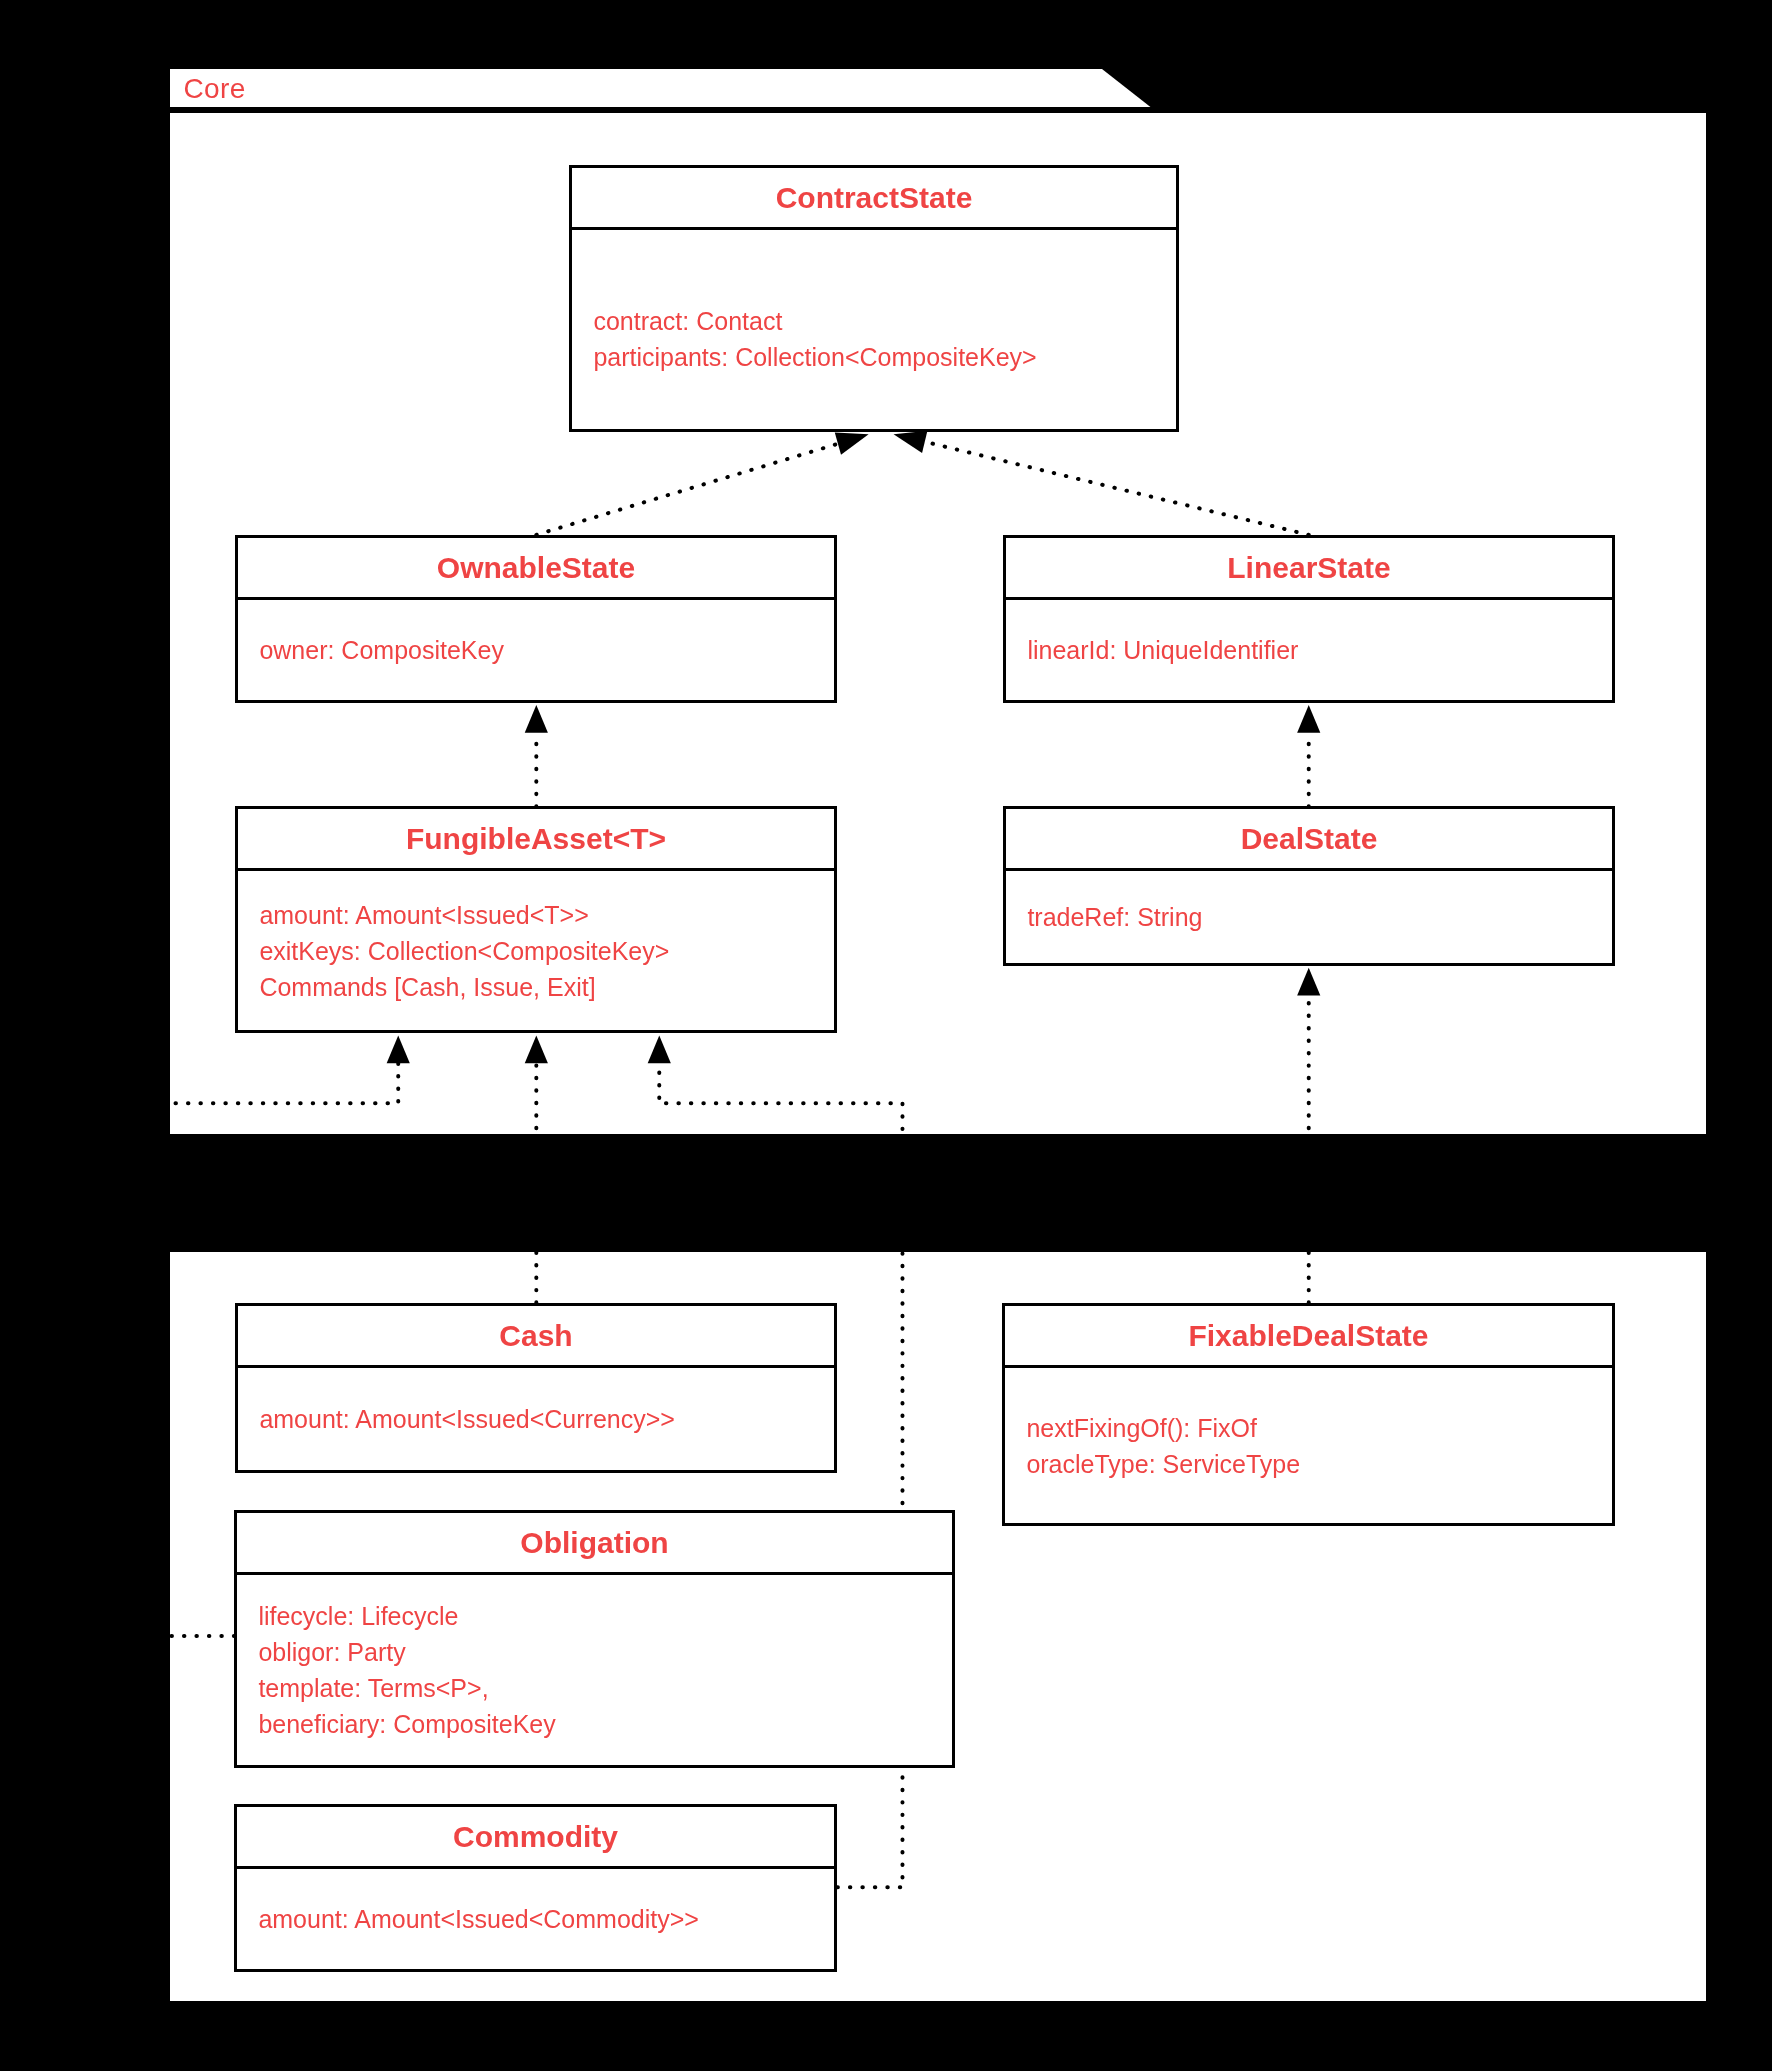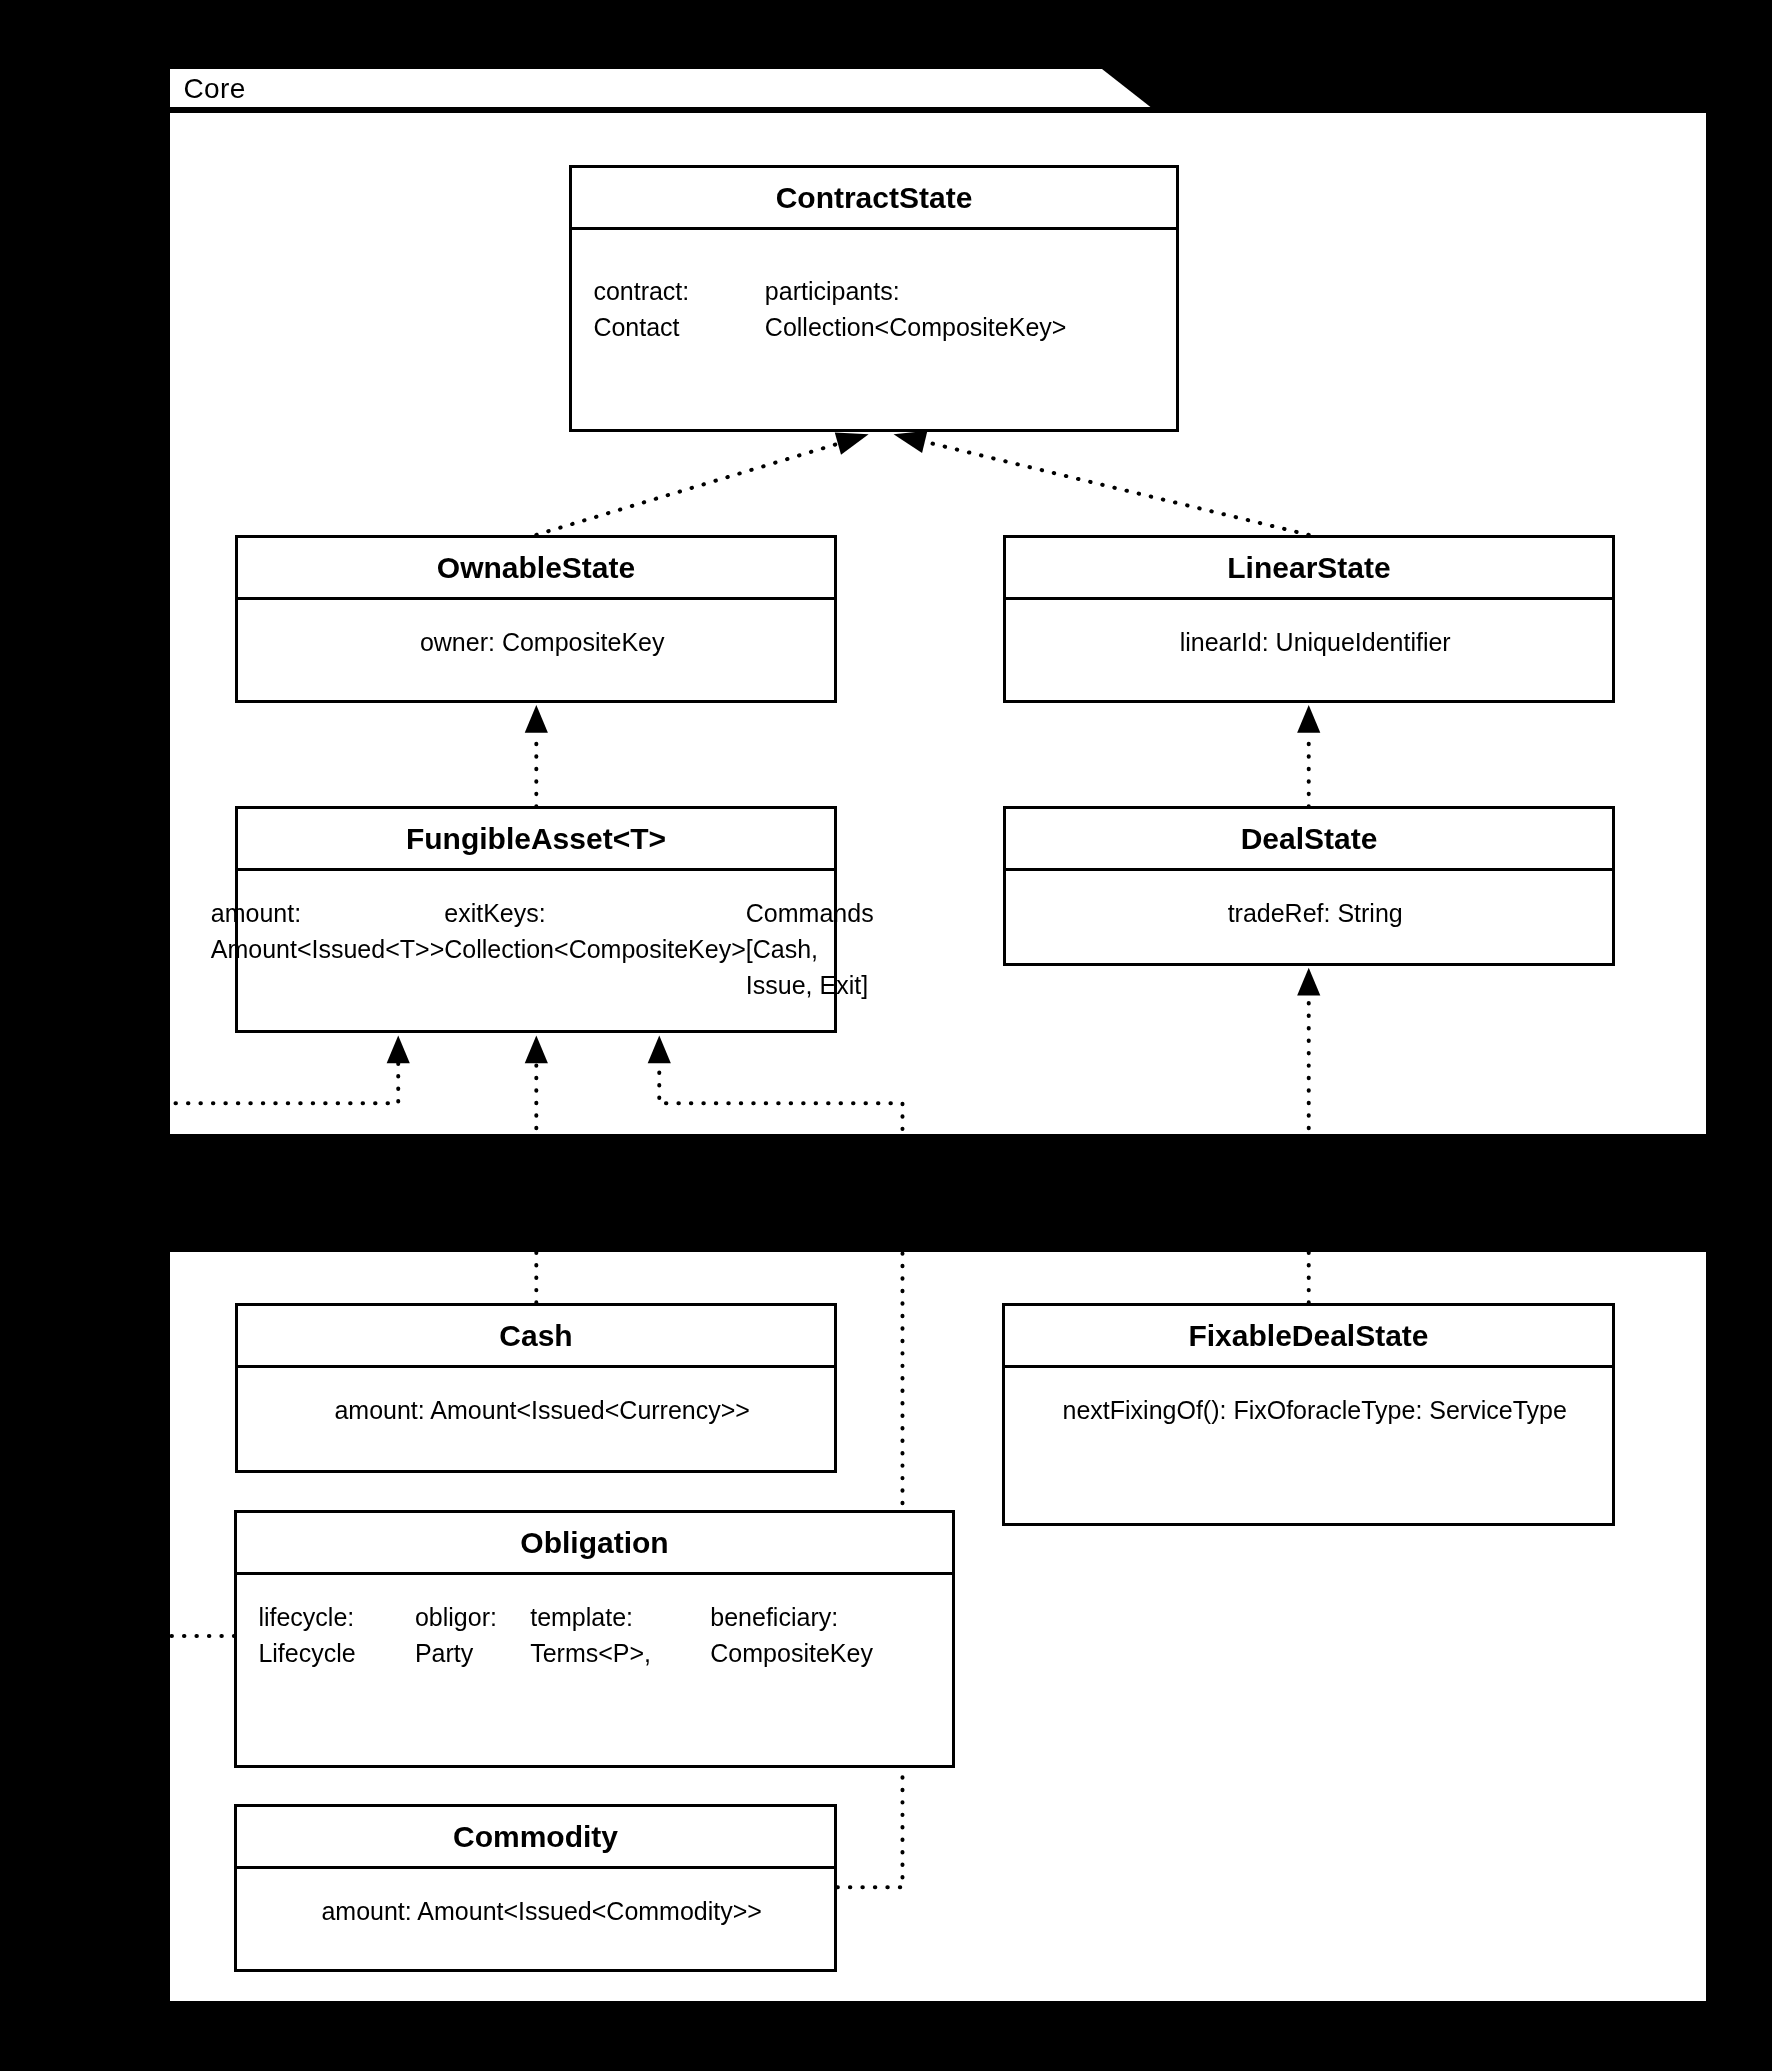--- a/index.html
+++ b/index.html
@@ -1,40 +1,40 @@
 <!DOCTYPE html>
 <html style="font-size:14.3px"><head>
 <meta charset="utf-8">
 <style>
   html,body{margin:0;padding:0;background:#000;}
   .canvas{
     position:relative;width:1772px;height:2072px;background:#000000;
-    font-family:"Liberation Sans", sans-serif;color:#000000;overflow:hidden;
+    font-family:"Liberation Sans", sans-serif;color:#ef4444;overflow:hidden;
   }
   .pkg-tab{
     position:absolute;background:#ffffff;
     clip-path:polygon(0 0, calc(100% - 51px) 0, 100% 100%, 0 100%);
     display:flex;align-items:center;
   }
   .pkg-label{font-size:28px;padding-left:13.4px;letter-spacing:0.4px;}
   .pkg-body{
     position:absolute;background:#ffffff;border-top:6.2px solid #000;box-sizing:border-box;
   }
   .cls{
     position:absolute;background:#ffffff;border:3.6px solid #000;box-sizing:border-box;
     display:flex;flex-direction:column;z-index:3;
   }
   .cls-title{
     flex:0 0 59px;border-bottom:3.6px solid #000;
     display:flex;align-items:center;justify-content:center;
     font-weight:bold;font-size:30px;
   }
   .cls-attrs{
-    flex:1 1 auto;display:flex;flex-direction:row;justify-content:center;
-    padding-left:21.4px;padding-right:9px;font-size:25px;line-height:36px;margin-top:24px;
+    flex:1 1 auto;display:flex;flex-direction:column;justify-content:center;
+    padding-left:21.4px;padding-right:9px;font-size:25px;line-height:36px;
   }
   .connectors{position:absolute;left:0;top:0;z-index:2;}
 </style>
 </head>
 <body>
 
 <div class="canvas">
 
   <div class="pkg-tab" style="left:170px;top:69px;width:983px;height:40px;">
     <span class="pkg-label">Core</span>

